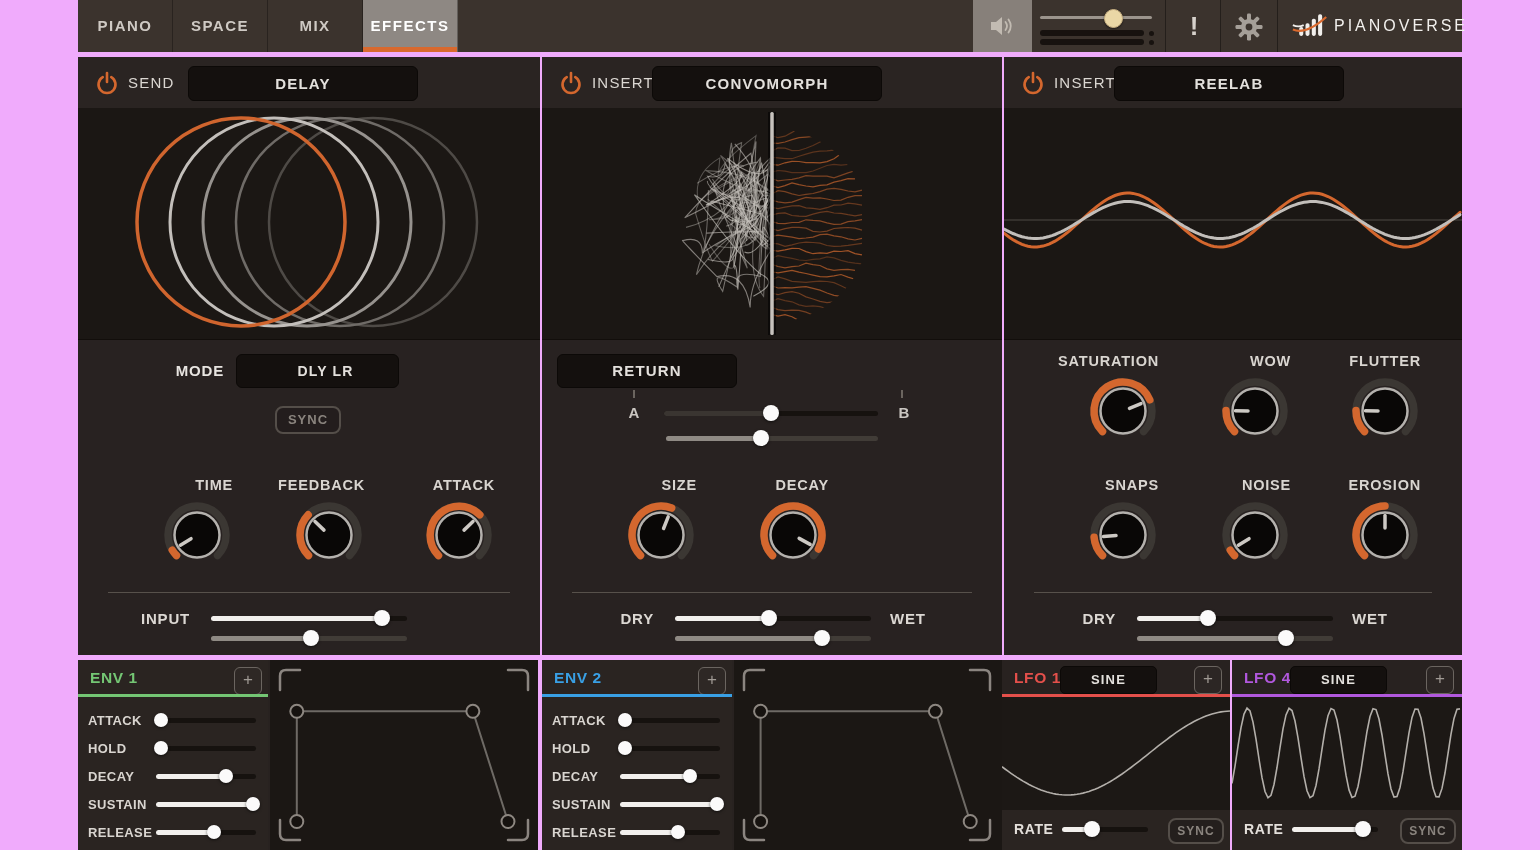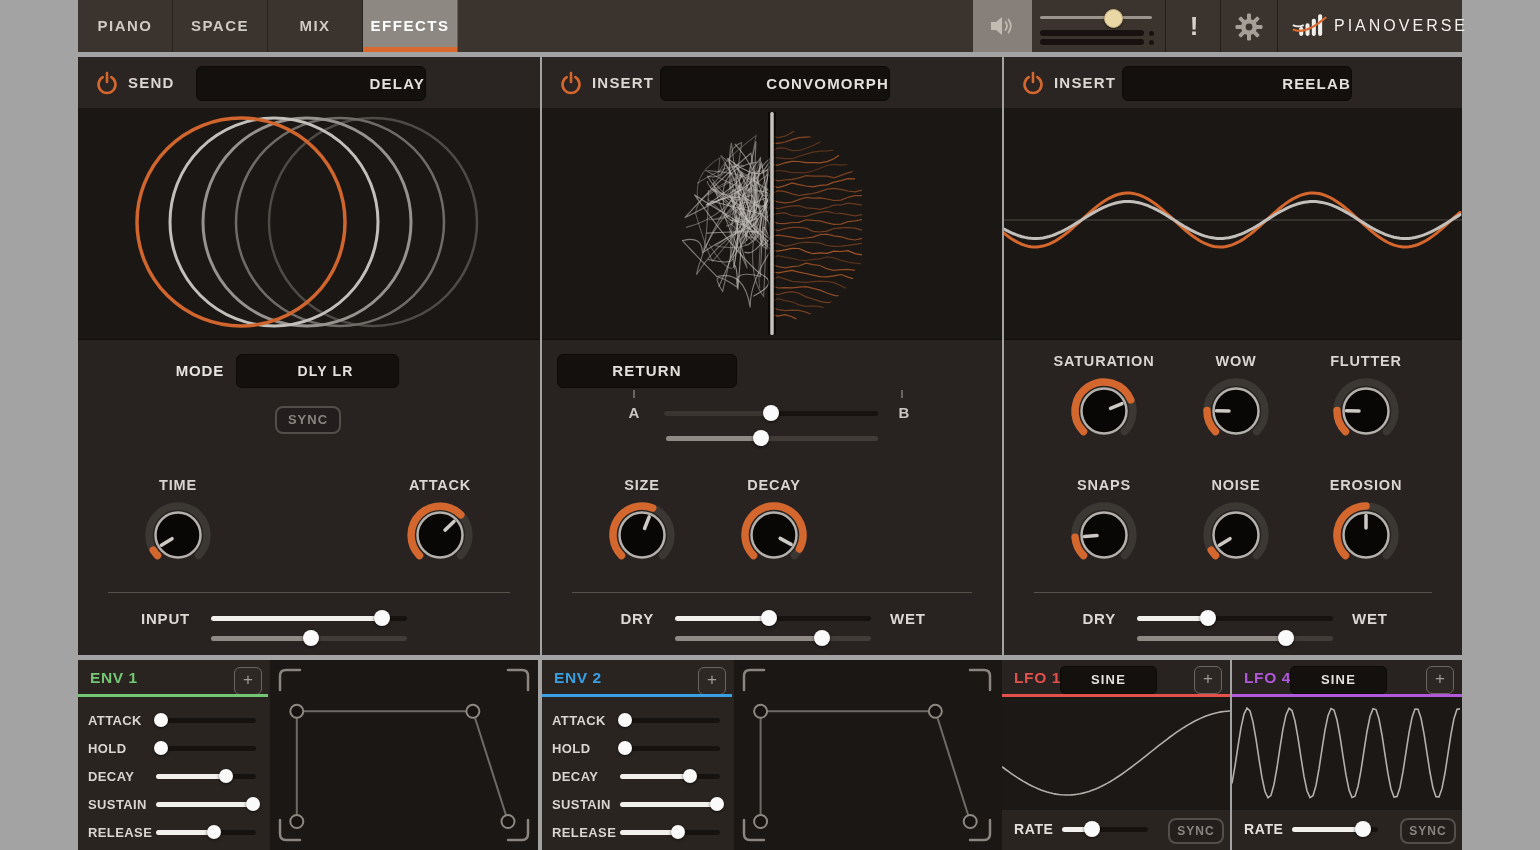--- a/index.html
+++ b/index.html
@@ -1,16 +1,16 @@
 <!DOCTYPE html>
 <html><head>
 <meta charset="utf-8">
 <style>
   html,body{margin:0;padding:0;background:#000;}
-  .stage{position:relative;width:1540px;height:850px;background:#a3a3a3;overflow:hidden;
+  .stage{position:relative;width:1540px;height:850px;background:#f0abfc;overflow:hidden;
          font-family:"Liberation Sans",sans-serif;-webkit-font-smoothing:antialiased;}
   
   .topbar{position:absolute;left:78px;top:0;width:1384px;height:52px;background:#3b332d;}
   #tabs{position:absolute;left:0;top:0;height:52px;display:flex;}
   .tab{width:94px;height:52px;line-height:52px;text-align:center;font-size:15px;font-weight:700;
        letter-spacing:1.5px;color:#cfcac4;border-right:1px solid rgba(0,0,0,.3);position:relative;}
   .tab.active{background:#8e8883;color:#fff;}
   .tab.active::after{content:"";position:absolute;left:0;right:0;bottom:0;height:5px;background:#d9692e;}
   .preset-bar{position:absolute;left:486px;top:6px;width:390px;height:40px;background:#17120f;border-radius:8px;}
   .piano-icon{position:absolute;left:10px;top:3px;}
@@ -33,32 +33,32 @@
          color:#d6d1cb;font-size:26px;font-weight:700;}
   .gear-icon{position:absolute;left:1157px;top:13px;}
   .logo{position:absolute;left:1214px;top:0;height:52px;display:flex;align-items:center;gap:6px;}
   .logo span{color:#f2f0ed;font-size:16px;letter-spacing:3px;}
   
   #fx-root,#mod-root{position:absolute;inset:0;pointer-events:none;}
   #fx-root>*,#mod-root>*{pointer-events:auto;}
   .fx-panel{position:absolute;top:57px;height:598px;background:#282221;}
   .fx-header{position:absolute;left:0;right:0;top:0;height:51px;background:#2a2422;border-bottom:1px solid #120e0b;}
   .power-svg{position:absolute;left:16px;top:13px;}
-  .bus-label{position:absolute;left:50px;top:17px;font-size:15px;font-weight:700;letter-spacing:1.2px;color:#dbd7d2;}
+  .bus-label{position:absolute;left:50px;top:17px;font-size:15px;font-weight:400;letter-spacing:1.2px;color:#dbd7d2;}
   .btn-dark{background:#14100e;border:1px solid #0c0907;border-radius:6px;color:#e3e0dc;
             font-size:15px;font-weight:700;letter-spacing:1.2px;text-align:center;position:absolute;}
-  .title-btn{left:118px;top:9px;width:228px;height:33px;line-height:33px;text-align:right;}
+  .title-btn{left:110px;top:9px;width:228px;height:33px;line-height:33px;}
   .fx-viz{position:absolute;left:0;right:0;top:51px;height:231px;background:#1b1714;border-bottom:1px solid #120e0b;}
   .mode-label{position:absolute;left:88px;top:305px;width:58px;text-align:right;font-size:15px;font-weight:700;
               letter-spacing:.8px;color:#e8e5e1;}
   .outline-btn{position:absolute;border:2px solid #544e49;border-radius:8px;color:#8a847e;text-align:center;
                font-weight:700;letter-spacing:1px;background:rgba(0,0,0,.12);}
   .tick{position:absolute;width:2px;height:8px;top:333px;background:#6b655f;}
   .ab-label{position:absolute;top:347px;width:28px;text-align:center;font-size:15px;font-weight:700;color:#cac6c1;}
-  .knob-block{position:absolute;width:110px;text-align:center;}
+  .knob-block{position:absolute;width:110px;text-align:right;}
   .knob-label{font-size:14.5px;font-weight:700;letter-spacing:.8px;color:#d9d5d0;height:16px;}
   .knob-block svg{margin-top:6px;}
   .sep-line{position:absolute;left:30px;right:30px;top:535px;height:1px;background:#57514b;}
   .mix-label-l{position:absolute;left:38px;width:74px;top:553px;text-align:right;font-size:15px;font-weight:700;
                letter-spacing:.8px;color:#dcd8d3;}
   .mix-label-r{position:absolute;left:348px;width:70px;top:553px;text-align:left;font-size:15px;font-weight:700;
                letter-spacing:.8px;color:#dcd8d3;}
   
   .hslider{position:absolute;height:18px;}
   .sl-track{position:absolute;left:0;right:0;top:6.5px;height:5px;border-radius:3px;}
@@ -164,20 +164,26 @@
             <circle cx="163" cy="114" r="104" fill="none" stroke="#d0652e" stroke-width="3.5"></circle>
           </svg></div>
         <div class="mode-label">MODE</div>
         <div class="btn-dark" style="position: absolute; left: 158px; top: 297px; width: 145px; height: 32px; line-height: 32px; font-size: 14px; padding-left: 16px;">DLY LR</div>
         <div class="outline-btn" style="position: absolute; left: 197px; top: 349px; width: 62px; height: 24px; line-height: 24px; font-size: 13px;">SYNC</div>
         <div class="knob-block" style="position: absolute; left: 45px; top: 420px; width: 110px;"><div class="knob-label">TIME</div><svg width="72" height="72" viewBox="0 0 72 72">
             <path d="M15.49 56.51 A29 29 0 1 1 56.51 56.51" fill="none" stroke="#3b3733" stroke-width="7.5" stroke-linecap="round"></path>
             <path d="M15.49 56.51 A29 29 0 0 1 11.27 51.15" fill="none" stroke="#d4672e" stroke-width="7.5" stroke-linecap="round"></path>
             <circle cx="36" cy="36" r="22.5" fill="#090706" stroke="#b4b1ad" stroke-width="2.5"></circle>
             <line x1="30.031518849521355" y1="39.65748995301164" x2="19.373516795095203" y2="46.188722011961005" stroke="#cdc9c4" stroke-width="3.5" stroke-linecap="round"></line>
+          </svg></div>
+        <div class="knob-block" style="position: absolute; left: 177px; top: 420px; width: 110px;"><div class="knob-label">FEEDBACK</div><svg width="72" height="72" viewBox="0 0 72 72">
+            <path d="M15.49 56.51 A29 29 0 1 1 56.51 56.51" fill="none" stroke="#3b3733" stroke-width="7.5" stroke-linecap="round"></path>
+            <path d="M15.49 56.51 A29 29 0 0 1 15.17 15.82" fill="none" stroke="#d4672e" stroke-width="7.5" stroke-linecap="round"></path>
+            <circle cx="36" cy="36" r="22.5" fill="#090706" stroke="#b4b1ad" stroke-width="2.5"></circle>
+            <line x1="30.97311591565768" y1="31.128610423853797" x2="21.996537193617822" y2="22.429700466449866" stroke="#cdc9c4" stroke-width="3.5" stroke-linecap="round"></line>
           </svg></div>
         <div class="knob-block" style="position: absolute; left: 307px; top: 420px; width: 110px;"><div class="knob-label">ATTACK</div><svg width="72" height="72" viewBox="0 0 72 72">
             <path d="M15.49 56.51 A29 29 0 1 1 56.51 56.51" fill="none" stroke="#3b3733" stroke-width="7.5" stroke-linecap="round"></path>
             <path d="M15.49 56.51 A29 29 0 1 1 56.83 15.82" fill="none" stroke="#d4672e" stroke-width="7.5" stroke-linecap="round"></path>
             <circle cx="36" cy="36" r="22.5" fill="#090706" stroke="#b4b1ad" stroke-width="2.5"></circle>
             <line x1="41.02688408434232" y1="31.1286104238538" x2="50.003462806382174" y2="22.429700466449866" stroke="#cdc9c4" stroke-width="3.5" stroke-linecap="round"></line>
           </svg></div>
         <div class="sep-line"></div>
         <div class="mix-label-l" style="position: absolute; left: 38px; top: 553px; width: 74px; height: 18px;">INPUT</div>
         <div class="hslider light" style="position: absolute; left: 133px; top: 552px; width: 196px; height: 18px;">

